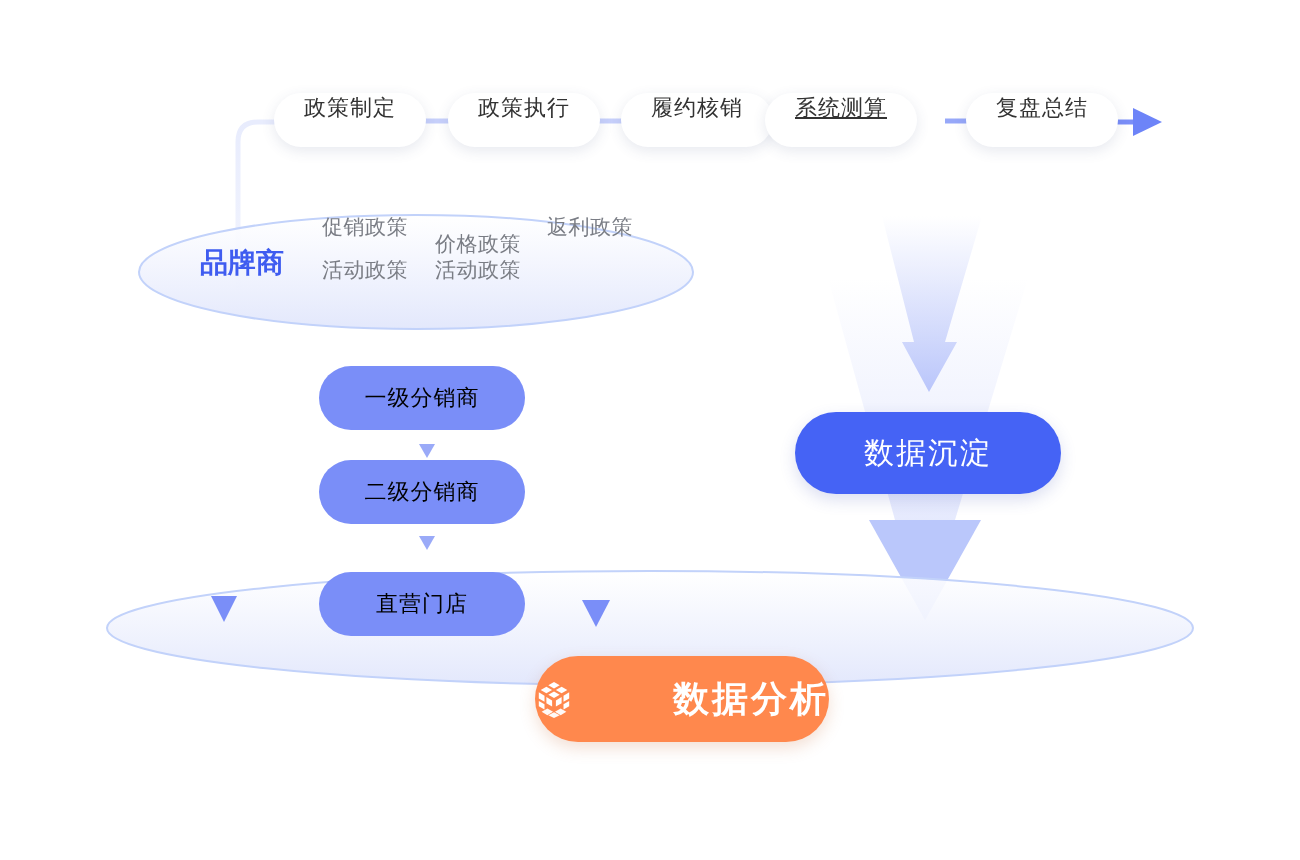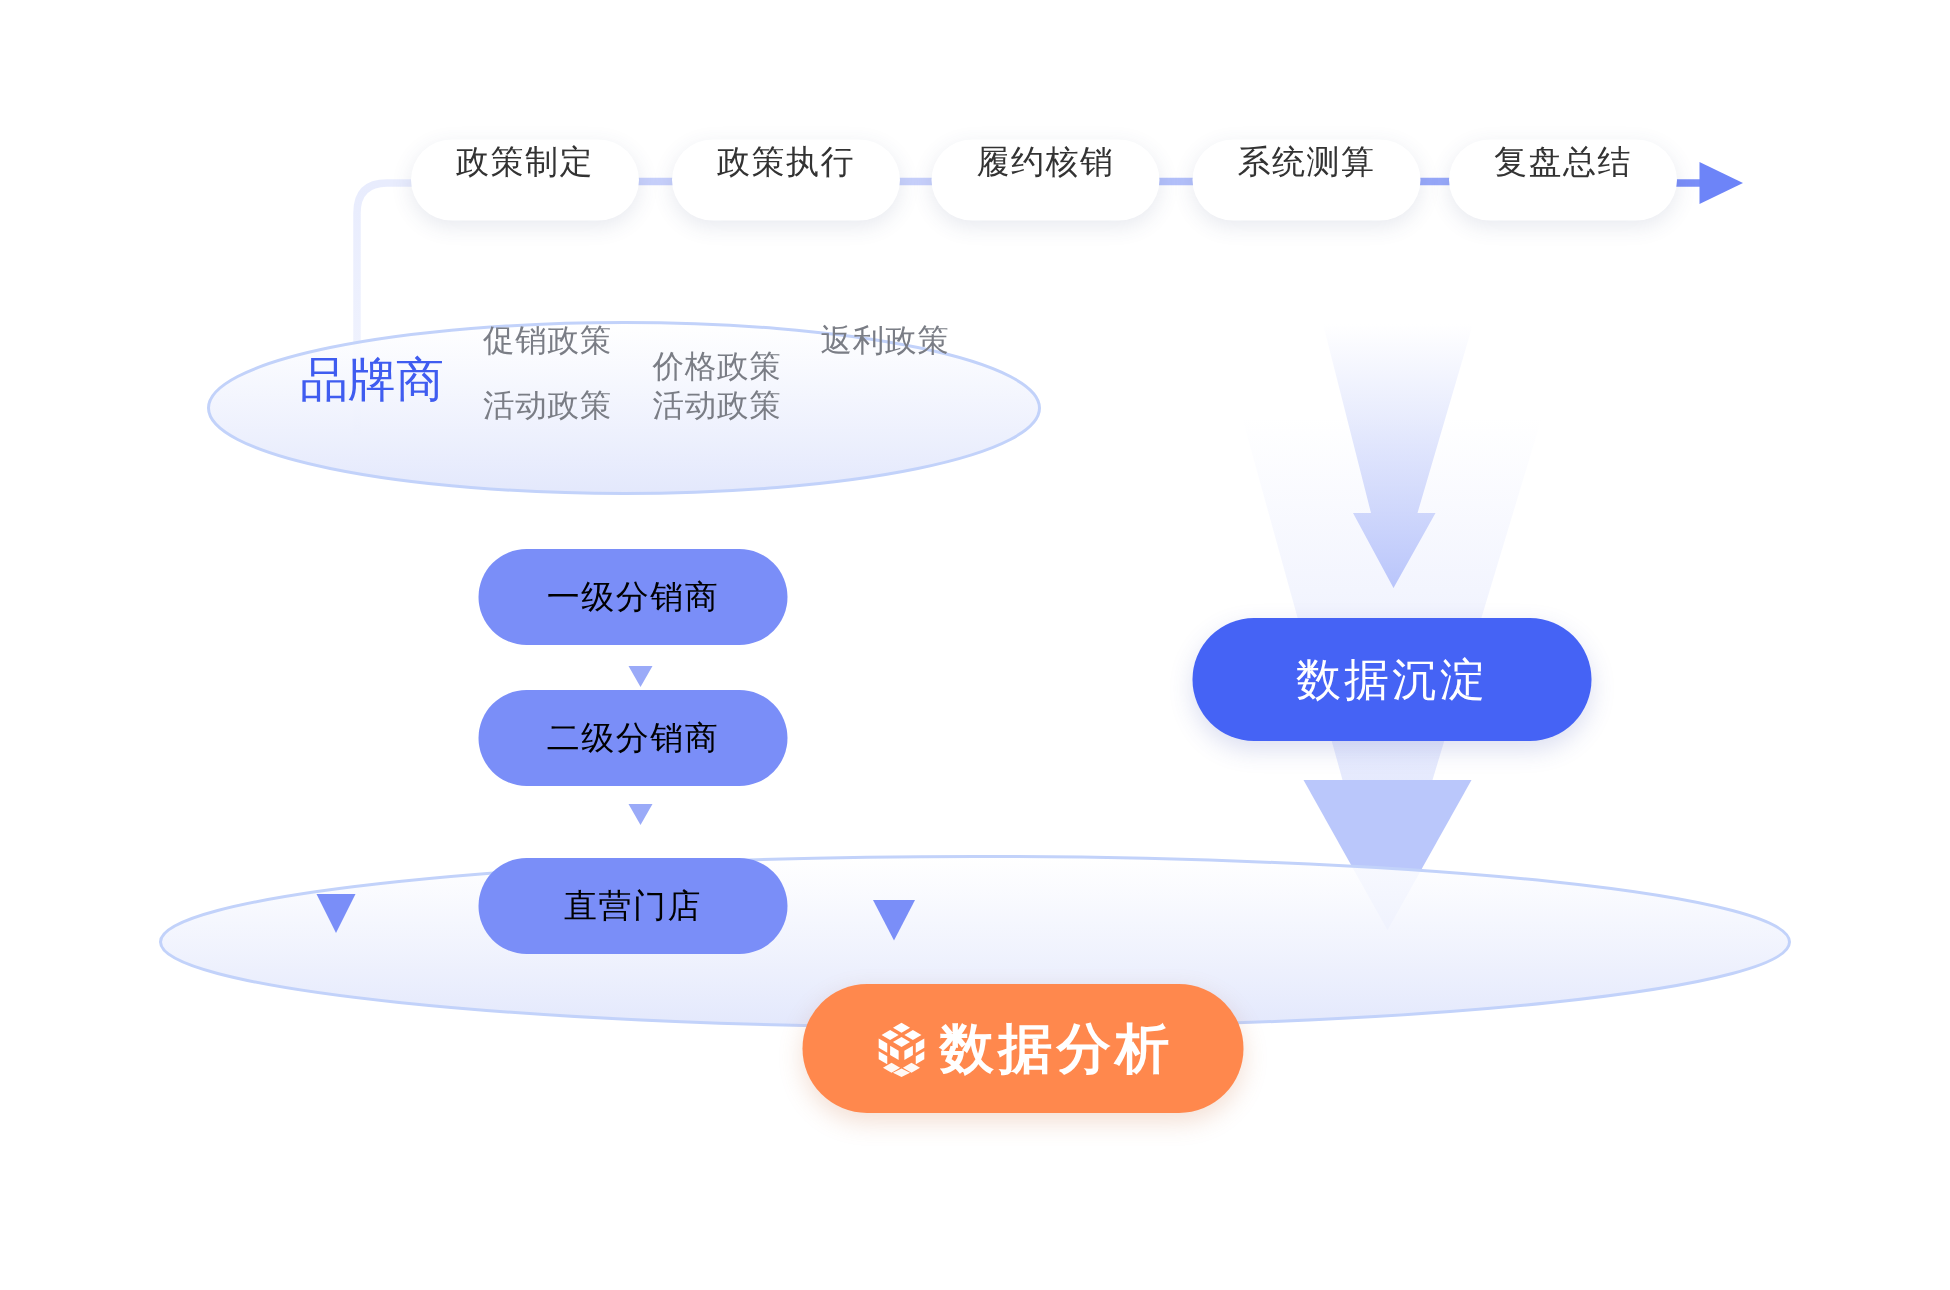--- a/index.html
+++ b/index.html
@@ -8,22 +8,22 @@
   svg.bg { position: absolute; left: 0; top: 0; }
 
   .step {
     position: absolute; top: 93px; height: 54px; width: 152px;
     border-radius: 27px; background: #ffffff;
     box-shadow: 0 4px 14px rgba(60, 70, 120, 0.12);
     display: flex; align-items: flex-start; justify-content: center;
     font-size: 22px; color: #333333; letter-spacing: 1px;
   }
 
-  .brand-label { position: absolute; left: 200px; top: 232px; font-size: 32px;
-                 font-weight: normal; color: #3f5cf0; }
+  .brand-label { position: absolute; left: 200px; top: 244px; font-size: 28px;
+                 font-weight: bold; color: #3f5cf0; }
   .policy { position: absolute; font-size: 21px; color: #7a7d85; letter-spacing: 0.5px; }
 
   .dist {
     position: absolute; left: 319px; width: 206px; height: 64px;
     border-radius: 32px; background: #7a8ef8;
     display: flex; align-items: center; justify-content: center;
     font-size: 22px; color: #000000; letter-spacing: 1px;
   }
 
   .deposit {
@@ -31,21 +31,21 @@
     border-radius: 41px; background: #4563f5;
     box-shadow: 0 6px 16px rgba(60, 80, 180, 0.18);
     display: flex; align-items: center; justify-content: center;
     font-size: 30px; color: #ffffff; font-weight: normal; letter-spacing: 2px;
   }
 
   .analysis {
     position: absolute; left: 535px; top: 656px; width: 294px; height: 86px;
     border-radius: 43px; background: #ff884d;
     box-shadow: 0 6px 16px rgba(200, 110, 60, 0.22);
-    display: flex; align-items: center; justify-content: center; gap: 7px;
+    display: flex; align-items: center; justify-content: space-between; gap: 7px;
     font-size: 36px; color: #ffffff; font-weight: bold; letter-spacing: 3px; font-family: Liberation Serif, serif;
   }
 </style>
 </head>
 <body>
 
 <svg class="bg" width="1300" height="860" viewBox="0 0 1300 860">
   <defs>
     <linearGradient id="ellGrad" x1="0" y1="0" x2="0" y2="1">
       <stop offset="0" stop-color="#ffffff" stop-opacity="0.9"></stop>
@@ -100,21 +100,21 @@
 
 <div class="step" style="left:274px;">
   <span>政策制定</span>
 </div>
 <div class="step" style="left:448px;">
   <span>政策执行</span>
 </div>
 <div class="step" style="left:621px;">
   <span>履约核销</span>
 </div>
-<div class="step" style="left:795px;">
+<div class="step" style="left:765px;text-decoration:underline;">
   <span>系统测算</span>
 </div>
 <div class="step" style="left:966px;">
   <span>复盘总结</span>
 </div>
 
 <div class="brand-label">品牌商</div>
 <div class="policy" style="left:322px; top:213px;">促销政策</div>
 <div class="policy" style="left:435px; top:230px;">价格政策</div>
 <div class="policy" style="left:547px; top:213px;">返利政策</div>

